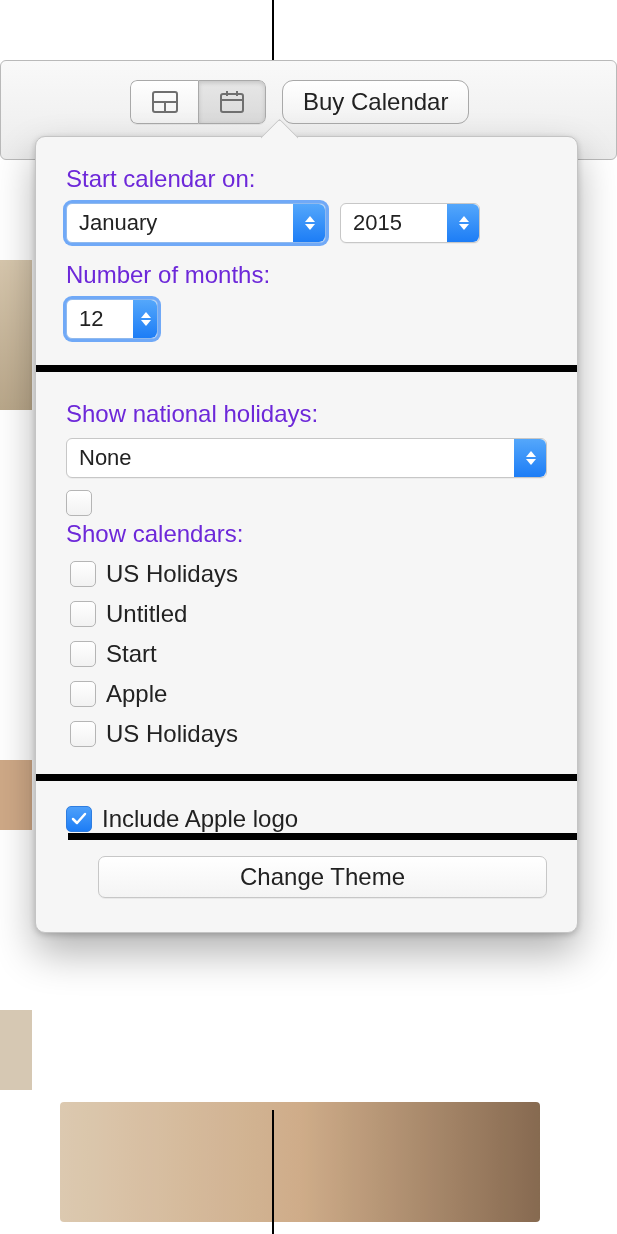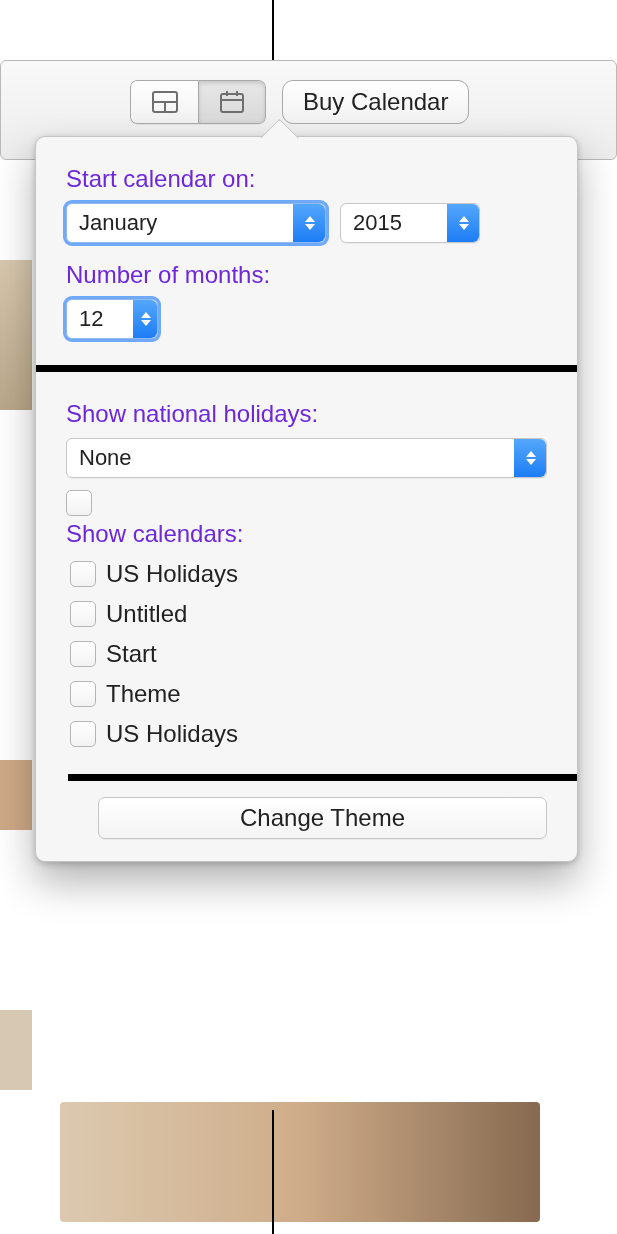--- a/index.html
+++ b/index.html
@@ -198,21 +198,21 @@
   }
   .chk.checked svg { display:block; }
   .chk svg { display:none; }
 
   .cal-list {
     margin-top: 6px;
   }
   .cal-list .chk-row { margin-top: 12px; margin-left: 4px; }
 
   .footer {
-    padding: 16px 30px 22px;
+    padding: 16px 30px 34px;
     margin-left: 32px;
   }
   .change-btn {
     width: 100%;
     height: 42px;
     border: 1px solid #c7c7c7;
     background: linear-gradient(#ffffff,#f4f4f4);
     border-radius: 7px;
     font-size: 24px;
     color: #222;
@@ -336,29 +336,39 @@
         <div class="chk-row">
           <span class="chk"></span>
           <span>Untitled</span>
         </div>
         <div class="chk-row">
           <span class="chk"></span>
           <span>Start</span>
         </div>
         <div class="chk-row">
           <span class="chk"></span>
-          <span>Theme</span>
+          <span>Apple</span>
         </div>
         <div class="chk-row">
           <span class="chk"></span>
           <span>US Holidays</span>
         </div>
       </div>
   </div>
 
+  <div class="section divider" style="padding-top:18px;padding-bottom:0">
+    <div class="chk-row">
+      <span class="chk checked">
+        <svg width="16" height="14" viewBox="0 0 16 14">
+            <path d="M2 7 L6 11 L14 2" stroke="#fff" stroke-width="2.5" fill="none" stroke-linecap="round" stroke-linejoin="round"></path>
+          </svg>
+      </span>
+      <span>Include Apple logo</span>
+    </div>
+  </div>
 
   <div class="footer divider">
     <div class="change-btn">
       <span>Change Theme</span>
     </div>
   </div>
 </div>
 
 <div class="callout-bottom"></div>
 

